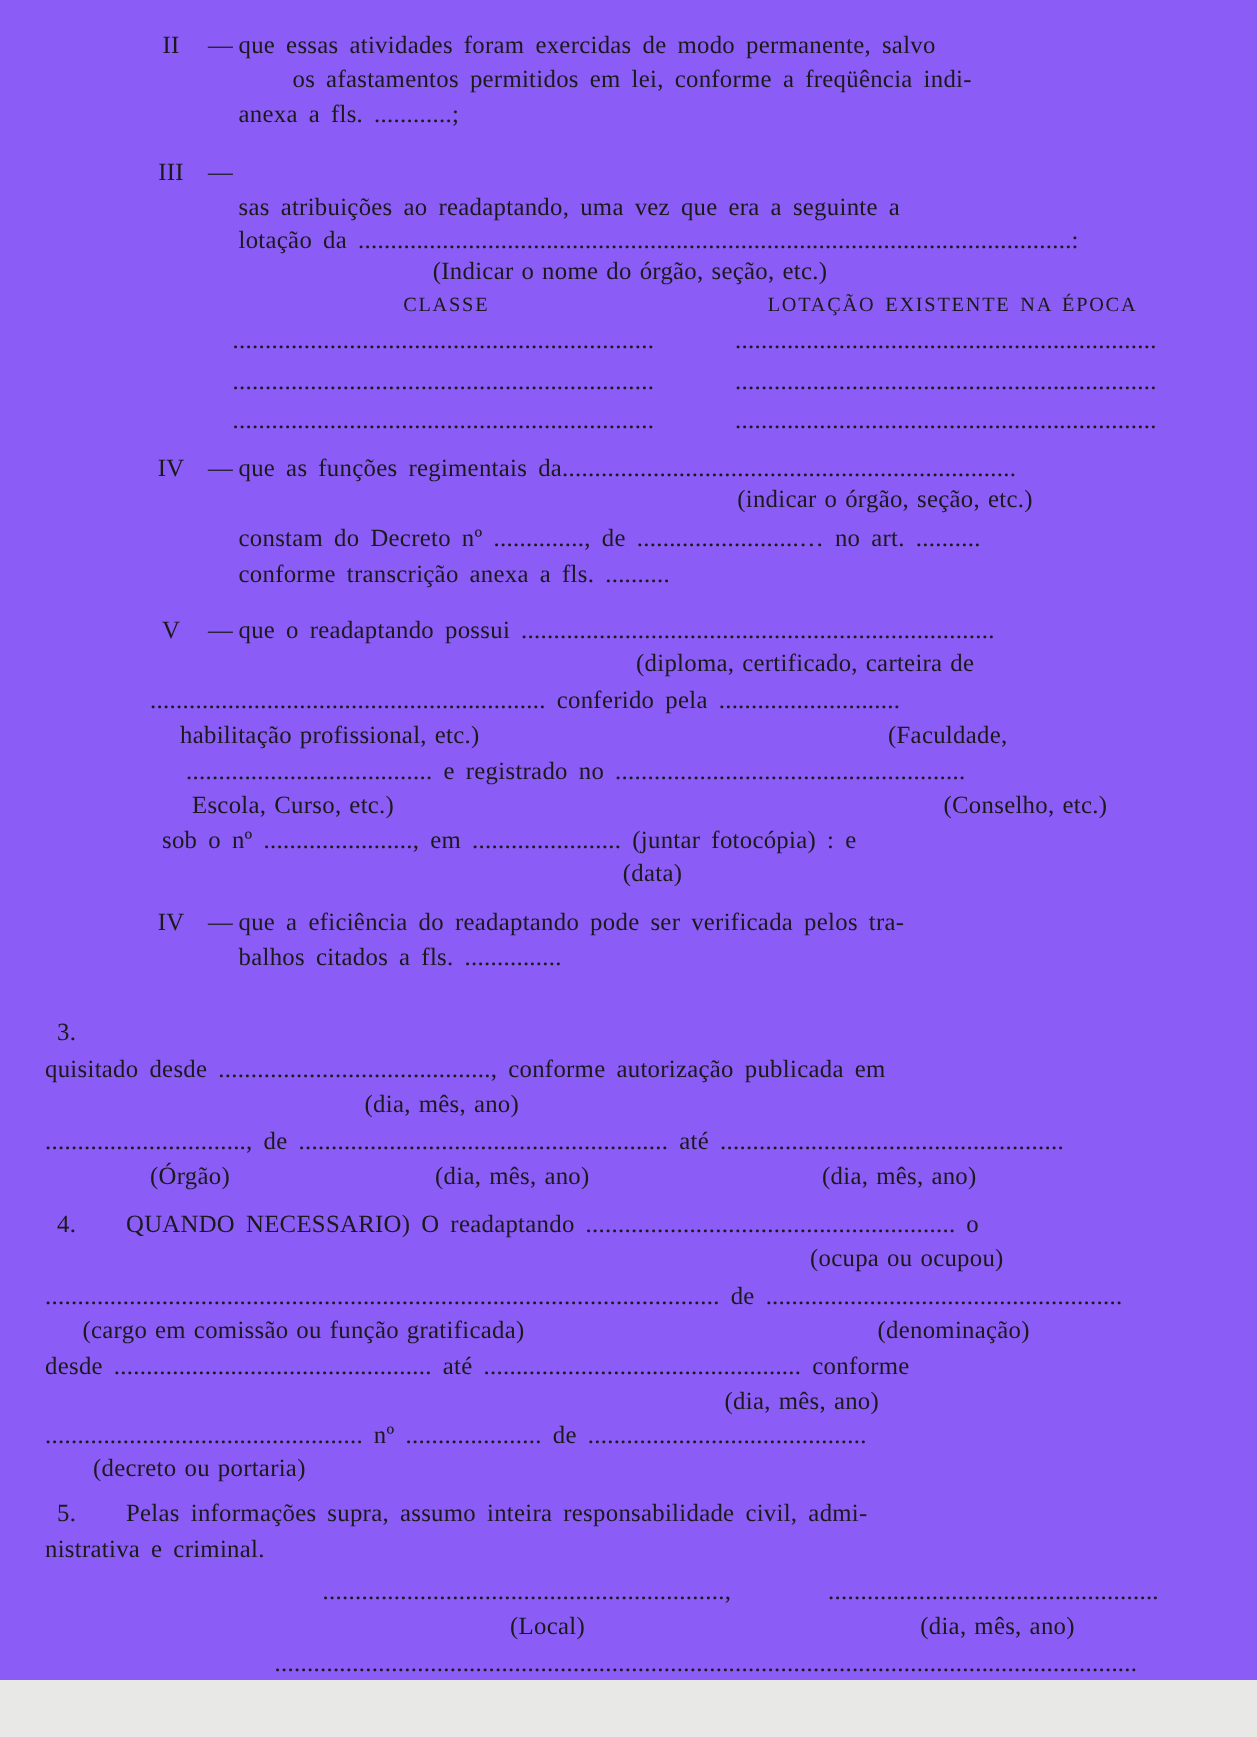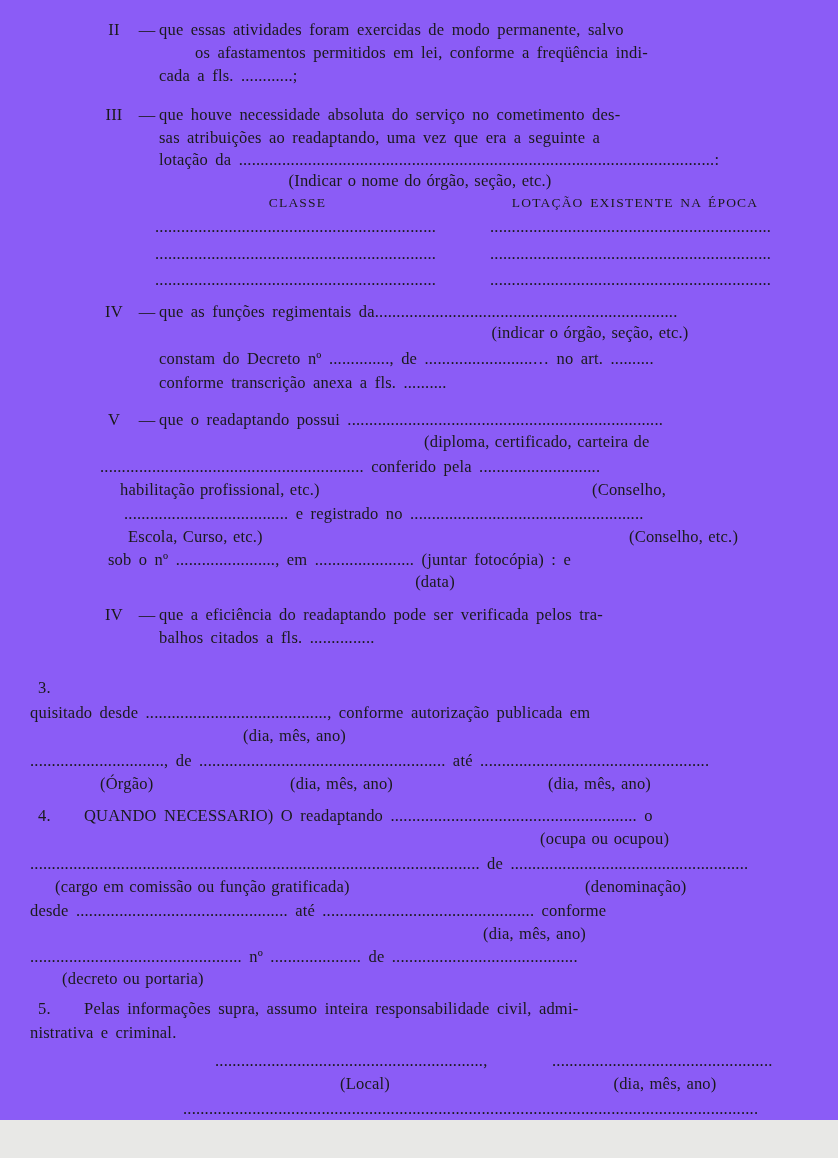--- a/index.html
+++ b/index.html
@@ -30,26 +30,25 @@
 <body>
 
 <div class="page">
 
   <div class="ln numrow" style="left:93px;top:19px;width:700px;">
     <span class="num">II</span>
     <span class="dash">—</span>
     <span>que essas atividades foram exercidas de modo permanente, salvo</span>
   </div>
   <div class="ln" style="left:159px;top:42px;margin-left:36px;">os afastamentos permitidos em lei, conforme a freqüência indi-</div>
-  <div class="ln" style="left:159px;top:65px;">cada a fls. ............;</div>
+  <div class="ln" style="left:159px;top:65px;">anexa a fls. ............;</div>
 
   <div class="ln numrow" style="left:93px;top:104px;width:700px;">
     <span class="num">III</span>
     <span class="dash">—</span>
-    <span>que houve necessidade absoluta do serviço no cometimento des-</span>
   </div>
   <div class="ln" style="left:159px;top:127px;">sas atribuições ao readaptando, uma vez que era a seguinte a</div>
   <div class="ln cell" style="left:159px;top:149px;width:632px;">lotação da ..............................................................................................................:</div>
   <div class="ln hint center" style="left:230px;top:170px;width:380px;">(Indicar o nome do órgão, seção, etc.)</div>
 
   <div class="ln colhead" style="left:155px;top:192px;width:285px;">CLASSE</div>
   <div class="ln colhead" style="left:490px;top:192px;width:290px;">LOTAÇÃO EXISTENTE NA ÉPOCA</div>
 
   <div class="ln cell" style="left:155px;top:216px;width:282px;">..................................................................</div>
   <div class="ln cell" style="left:490px;top:216px;width:282px;">..................................................................</div>
@@ -68,21 +67,21 @@
   <div class="ln" style="left:159px;top:372px;">conforme transcrição anexa a fls. ..........</div>
 
   <div class="ln numrow" style="left:93px;top:409px;width:702px;">
     <span class="num">V</span>
     <span class="dash">—</span>
     <span class="cell" style="flex:1;">que o readaptando possui .........................................................................</span>
   </div>
   <div class="ln hint" style="left:424px;top:431px;">(diploma, certificado, carteira de</div>
   <div class="ln cell" style="left:100px;top:456px;width:692px;">............................................................. conferido pela ............................</div>
   <div class="ln hint" style="left:120px;top:479px;">habilitação profissional, etc.)</div>
-  <div class="ln hint" style="left:592px;top:479px;">(Conselho,</div>
+  <div class="ln hint" style="left:592px;top:479px;">(Faculdade,</div>
   <div class="ln cell" style="left:124px;top:503px;width:668px;">...................................... e registrado no ......................................................</div>
   <div class="ln hint" style="left:128px;top:526px;">Escola, Curso, etc.)</div>
   <div class="ln hint" style="left:585px;top:526px;margin-left:44px;">(Conselho, etc.)</div>
   <div class="ln cell" style="left:108px;top:549px;width:684px;">sob o nº ......................., em ....................... (juntar fotocópia) : e</div>
   <div class="ln hint center" style="left:380px;top:571px;width:110px;">(data)</div>
 
   <div class="ln numrow" style="left:93px;top:604px;width:702px;">
     <span class="num">IV</span>
     <span class="dash">—</span>
     <span>que a eficiência do readaptando pode ser verificada pelos tra-</span>

